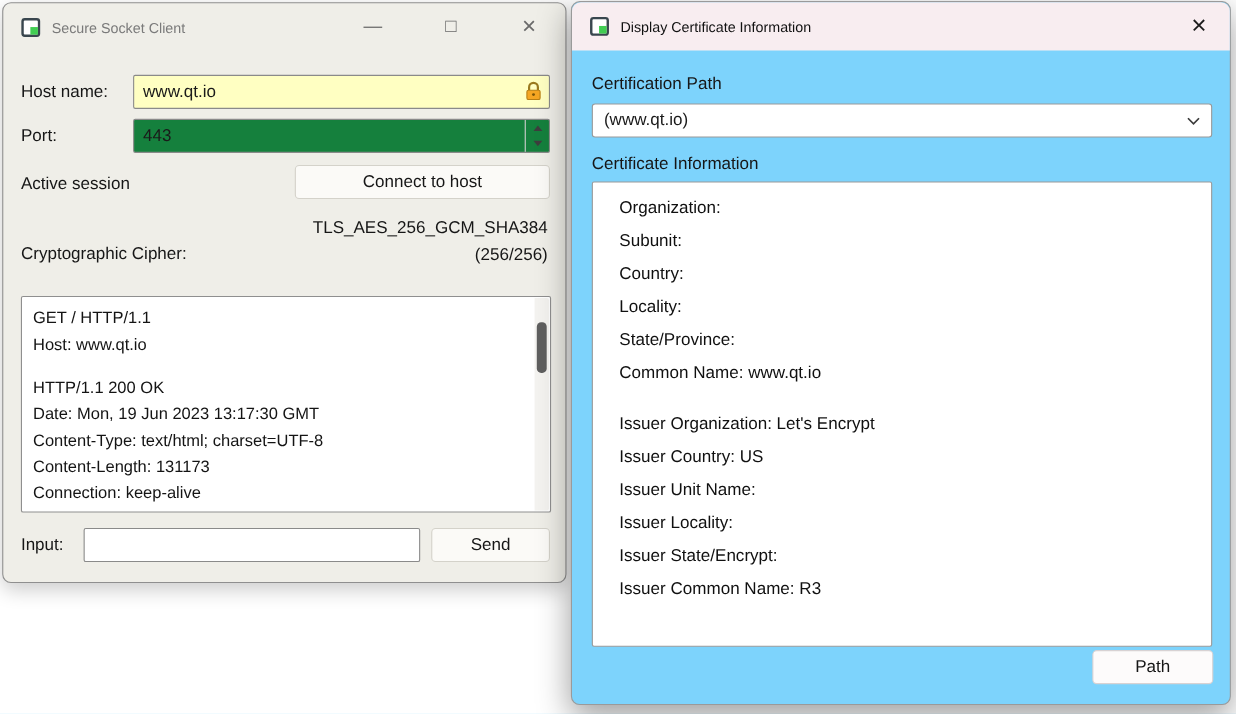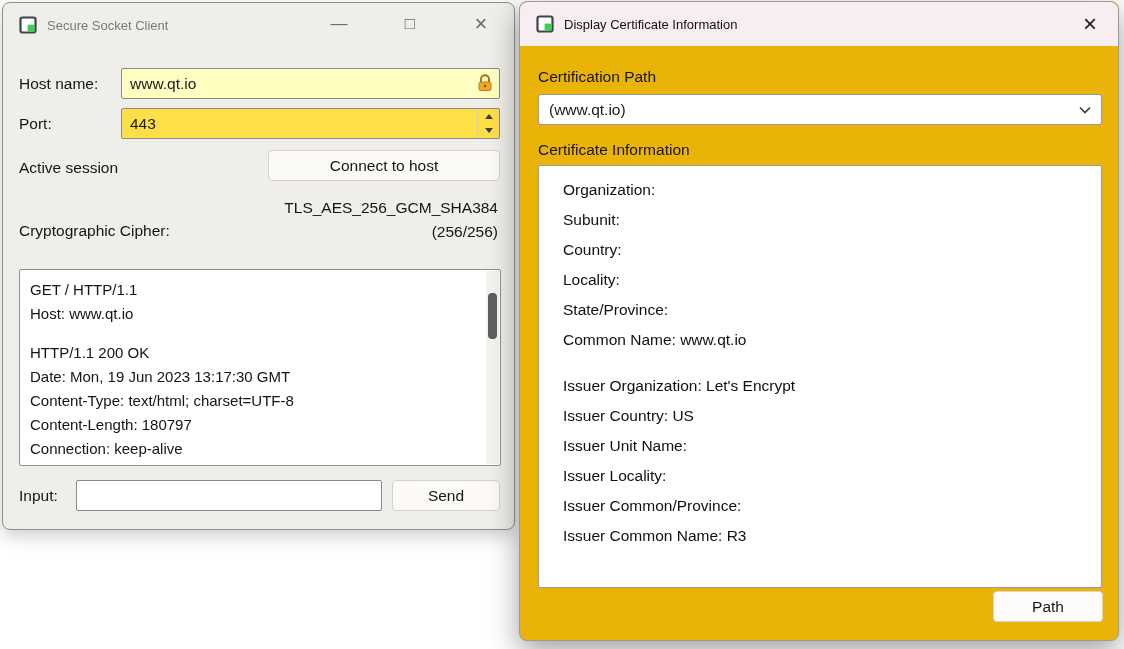--- a/index.html
+++ b/index.html
@@ -8,21 +8,21 @@
     position:relative; overflow:hidden; background:#ffffff;
     font-family:"Liberation Sans", sans-serif; color:#1a1a1a;
   }
   .window { position:absolute; border:1px solid #8f8f8f; border-radius:8px; }
   #client-window {
     left:2px; top:2px; width:513px; height:528px;
     background:#efeee8; box-shadow:0 6px 18px rgba(0,0,0,.20);
   }
   #cert-dialog {
     left:519px; top:1px; width:600px; height:640px;
-    background:#eab308; box-shadow:0 10px 30px rgba(0,0,0,.38);
+    background:#7dd3fc; box-shadow:0 10px 30px rgba(0,0,0,.38);
     border-color:#9a9a9a;
   }
   .titlebar {
     position:absolute; left:0; top:0; right:0; height:44px;
     display:flex; align-items:center; padding-left:16px;
     border-radius:8px 8px 0 0;
   }
   #cert-dialog .titlebar { background:#f8edf0; }
   .titlebar .title { margin-left:10px; font-size:13px; }
   #client-window .title { color:#7a7a7a; }
@@ -41,21 +41,21 @@
   }
   .lbl { position:absolute; font-size:15.5px; color:#161616; white-space:nowrap; }
   .field {
     border:1px solid #8a8a8a; border-radius:2px; font-size:15.5px;
     padding:0 8px; font-family:inherit; color:#1a1a1a; outline:none;
   }
   .host-wrap { position:absolute; left:118px; top:65px; width:379px; height:31px; }
   .host-input { width:100%; height:100%; background:#ffffc2; padding-right:30px; }
   .lock { position:absolute; right:5px; top:5px; width:20px; height:20px; }
   .port-wrap { position:absolute; left:118px; top:105px; width:379px; height:31px; }
-  .port-input { width:100%; height:100%; background:#fde047; padding-right:12px; }
+  .port-input { width:100%; height:100%; background:#15803d; padding-right:12px; }
   .spin { position:absolute; right:1px; top:1px; bottom:1px; width:22px; display:flex; flex-direction:column; border-left:1px solid #cfcfcf; }
   .spin-btn { flex:1; display:flex; align-items:center; justify-content:center; }
   .tri-up { width:0; height:0; border-left:4px solid transparent; border-right:4px solid transparent; border-bottom:5px solid #3e3e3e; }
   .tri-down { width:0; height:0; border-left:4px solid transparent; border-right:4px solid transparent; border-top:5px solid #3e3e3e; }
   .btn {
     position:absolute; display:flex; align-items:center; justify-content:center;
     background:#fbfaf7; border:1px solid #d4d2ca; border-radius:4px;
     font-size:15.5px; color:#161616; cursor:default; user-select:none;
   }
   #cert-dialog .btn { background:#fdfbfb; border-color:#d8d2d3; }
@@ -145,21 +145,21 @@
     <div>(256/256)</div>
   </div>
 
   <div class="log-area">
     <div class="log-line">GET / HTTP/1.1</div>
     <div class="log-line">Host: www.qt.io</div>
     <div class="log-line"></div>
     <div class="log-line">HTTP/1.1 200 OK</div>
     <div class="log-line">Date: Mon, 19 Jun 2023 13:17:30 GMT</div>
     <div class="log-line">Content-Type: text/html; charset=UTF-8</div>
-    <div class="log-line">Content-Length: 180797</div>
+    <div class="log-line">Content-Length: 131173</div>
     <div class="log-line">Connection: keep-alive</div>
     <div class="scroll-track">
       <div class="scroll-thumb"></div>
     </div>
   </div>
 
   <span class="lbl" style="left:16px; top:484px;">Input:</span>
   <input class="field input-field" value="" style="">
   <button class="btn" style="left:389px; top:477px; width:108px; height:31px;">Send</button>
 </div>
@@ -194,18 +194,18 @@
     <div class="cert-line">Subunit:</div>
     <div class="cert-line">Country:</div>
     <div class="cert-line">Locality:</div>
     <div class="cert-line">State/Province:</div>
     <div class="cert-line">Common Name: www.qt.io</div>
     <div class="cert-line"></div>
     <div class="cert-line">Issuer Organization: Let's Encrypt</div>
     <div class="cert-line">Issuer Country: US</div>
     <div class="cert-line">Issuer Unit Name:</div>
     <div class="cert-line">Issuer Locality:</div>
-    <div class="cert-line">Issuer Common/Province:</div>
+    <div class="cert-line">Issuer State/Encrypt:</div>
     <div class="cert-line">Issuer Common Name: R3</div>
   </div>
 
   <button class="btn" style="left:473px; top:589px; width:110px; height:31px;">Path</button>
 </div>
 
 </body></html>

